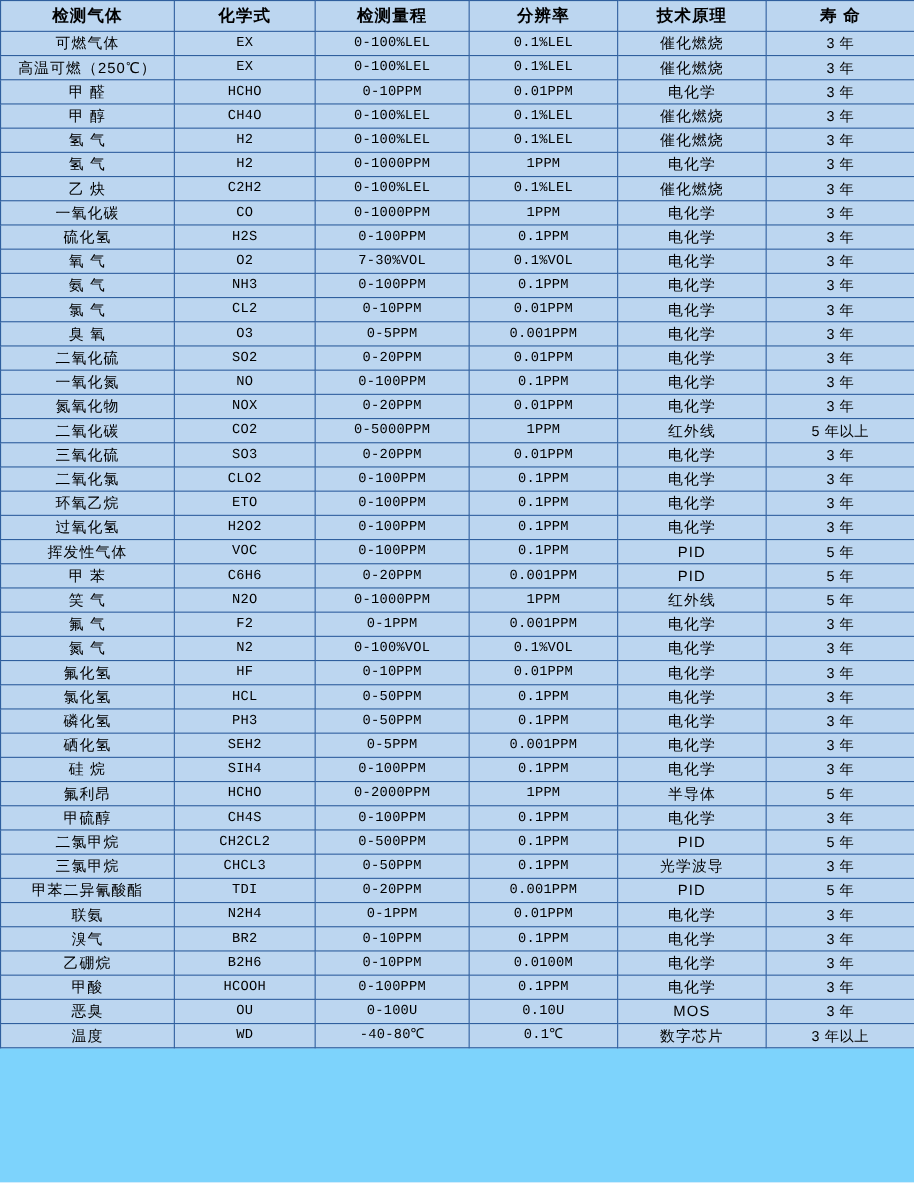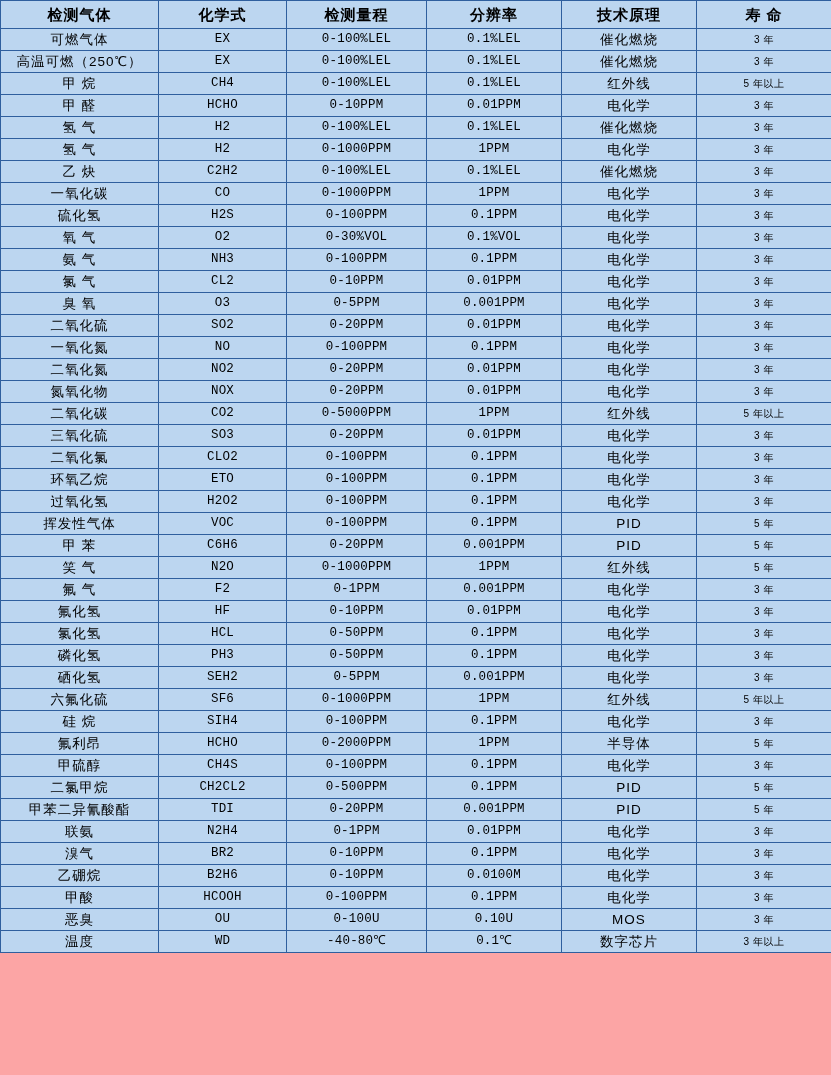--- a/index.html
+++ b/index.html
@@ -7,21 +7,21 @@
     padding: 0;
     background: #ffffff;
   }
   body {
     font-family: "Liberation Sans", sans-serif;
   }
   #sheet {
     width: 831px;
     height: 1075px;
     box-sizing: border-box;
-    background: #fca5a5;
+    background: #7dd3fc;
     overflow: hidden;
   }
   table.gas-table {
     border-collapse: collapse;
     width: 831px;
     table-layout: fixed;
     background: #bcd6f0;
   }
   table.gas-table col.c0 { width: 158px; }
   table.gas-table col.c1 { width: 128px; }
@@ -55,21 +55,21 @@
     font-size: 13.5px;
     font-family: "Liberation Sans", sans-serif;
     letter-spacing: 1px;
   }
   td.mono {
     font-size: 12.5px;
     font-family: "Liberation Mono", monospace;
     letter-spacing: 0.2px;
   }
   td.life {
-    font-size: 10px;
+    font-size: 13px;
     font-family: "Liberation Sans", sans-serif;
     letter-spacing: 0.5px;
   }
 </style>
 </head>
 <body>
 
 <div id="sheet">
   <table class="gas-table">
     <colgroup>
@@ -101,33 +101,33 @@
         </tr>
         <tr>
           <td class="cn">高温可燃（250℃）</td>
           <td class="mono">EX</td>
           <td class="mono">0-100%LEL</td>
           <td class="mono">0.1%LEL</td>
           <td class="cn">催化燃烧</td>
           <td class="life">3 年</td>
         </tr>
         <tr>
-          <td class="cn">甲 烷</td>
-          <td class="mono">CH4</td>
-          <td class="mono">0-100%LEL</td>
-          <td class="mono">0.1%LEL</td>
-          <td class="cn">红外线</td>
-          <td class="life">5 年以上</td>
-        </tr>
-        <tr>
           <td class="cn">甲 醛</td>
           <td class="mono">HCHO</td>
           <td class="mono">0-10PPM</td>
           <td class="mono">0.01PPM</td>
           <td class="cn">电化学</td>
+          <td class="life">3 年</td>
+        </tr>
+        <tr>
+          <td class="cn">甲 醇</td>
+          <td class="mono">CH4O</td>
+          <td class="mono">0-100%LEL</td>
+          <td class="mono">0.1%LEL</td>
+          <td class="cn">催化燃烧</td>
           <td class="life">3 年</td>
         </tr>
         <tr>
           <td class="cn">氢 气</td>
           <td class="mono">H2</td>
           <td class="mono">0-100%LEL</td>
           <td class="mono">0.1%LEL</td>
           <td class="cn">催化燃烧</td>
           <td class="life">3 年</td>
         </tr>
@@ -159,21 +159,21 @@
           <td class="cn">硫化氢</td>
           <td class="mono">H2S</td>
           <td class="mono">0-100PPM</td>
           <td class="mono">0.1PPM</td>
           <td class="cn">电化学</td>
           <td class="life">3 年</td>
         </tr>
         <tr>
           <td class="cn">氧 气</td>
           <td class="mono">O2</td>
-          <td class="mono">0-30%VOL</td>
+          <td class="mono">7-30%VOL</td>
           <td class="mono">0.1%VOL</td>
           <td class="cn">电化学</td>
           <td class="life">3 年</td>
         </tr>
         <tr>
           <td class="cn">氨 气</td>
           <td class="mono">NH3</td>
           <td class="mono">0-100PPM</td>
           <td class="mono">0.1PPM</td>
           <td class="cn">电化学</td>
@@ -201,28 +201,20 @@
           <td class="mono">0-20PPM</td>
           <td class="mono">0.01PPM</td>
           <td class="cn">电化学</td>
           <td class="life">3 年</td>
         </tr>
         <tr>
           <td class="cn">一氧化氮</td>
           <td class="mono">NO</td>
           <td class="mono">0-100PPM</td>
           <td class="mono">0.1PPM</td>
-          <td class="cn">电化学</td>
-          <td class="life">3 年</td>
-        </tr>
-        <tr>
-          <td class="cn">二氧化氮</td>
-          <td class="mono">NO2</td>
-          <td class="mono">0-20PPM</td>
-          <td class="mono">0.01PPM</td>
           <td class="cn">电化学</td>
           <td class="life">3 年</td>
         </tr>
         <tr>
           <td class="cn">氮氧化物</td>
           <td class="mono">NOX</td>
           <td class="mono">0-20PPM</td>
           <td class="mono">0.01PPM</td>
           <td class="cn">电化学</td>
           <td class="life">3 年</td>
@@ -293,20 +285,28 @@
         </tr>
         <tr>
           <td class="cn">氟 气</td>
           <td class="mono">F2</td>
           <td class="mono">0-1PPM</td>
           <td class="mono">0.001PPM</td>
           <td class="cn">电化学</td>
           <td class="life">3 年</td>
         </tr>
         <tr>
+          <td class="cn">氮 气</td>
+          <td class="mono">N2</td>
+          <td class="mono">0-100%VOL</td>
+          <td class="mono">0.1%VOL</td>
+          <td class="cn">电化学</td>
+          <td class="life">3 年</td>
+        </tr>
+        <tr>
           <td class="cn">氟化氢</td>
           <td class="mono">HF</td>
           <td class="mono">0-10PPM</td>
           <td class="mono">0.01PPM</td>
           <td class="cn">电化学</td>
           <td class="life">3 年</td>
         </tr>
         <tr>
           <td class="cn">氯化氢</td>
           <td class="mono">HCL</td>
@@ -323,28 +323,20 @@
           <td class="cn">电化学</td>
           <td class="life">3 年</td>
         </tr>
         <tr>
           <td class="cn">硒化氢</td>
           <td class="mono">SEH2</td>
           <td class="mono">0-5PPM</td>
           <td class="mono">0.001PPM</td>
           <td class="cn">电化学</td>
           <td class="life">3 年</td>
-        </tr>
-        <tr>
-          <td class="cn">六氟化硫</td>
-          <td class="mono">SF6</td>
-          <td class="mono">0-1000PPM</td>
-          <td class="mono">1PPM</td>
-          <td class="cn">红外线</td>
-          <td class="life">5 年以上</td>
         </tr>
         <tr>
           <td class="cn">硅 烷</td>
           <td class="mono">SIH4</td>
           <td class="mono">0-100PPM</td>
           <td class="mono">0.1PPM</td>
           <td class="cn">电化学</td>
           <td class="life">3 年</td>
         </tr>
         <tr>
@@ -363,20 +355,28 @@
           <td class="cn">电化学</td>
           <td class="life">3 年</td>
         </tr>
         <tr>
           <td class="cn">二氯甲烷</td>
           <td class="mono">CH2CL2</td>
           <td class="mono">0-500PPM</td>
           <td class="mono">0.1PPM</td>
           <td class="cn">PID</td>
           <td class="life">5 年</td>
+        </tr>
+        <tr>
+          <td class="cn">三氯甲烷</td>
+          <td class="mono">CHCL3</td>
+          <td class="mono">0-50PPM</td>
+          <td class="mono">0.1PPM</td>
+          <td class="cn">光学波导</td>
+          <td class="life">3 年</td>
         </tr>
         <tr>
           <td class="cn">甲苯二异氰酸酯</td>
           <td class="mono">TDI</td>
           <td class="mono">0-20PPM</td>
           <td class="mono">0.001PPM</td>
           <td class="cn">PID</td>
           <td class="life">5 年</td>
         </tr>
         <tr>

